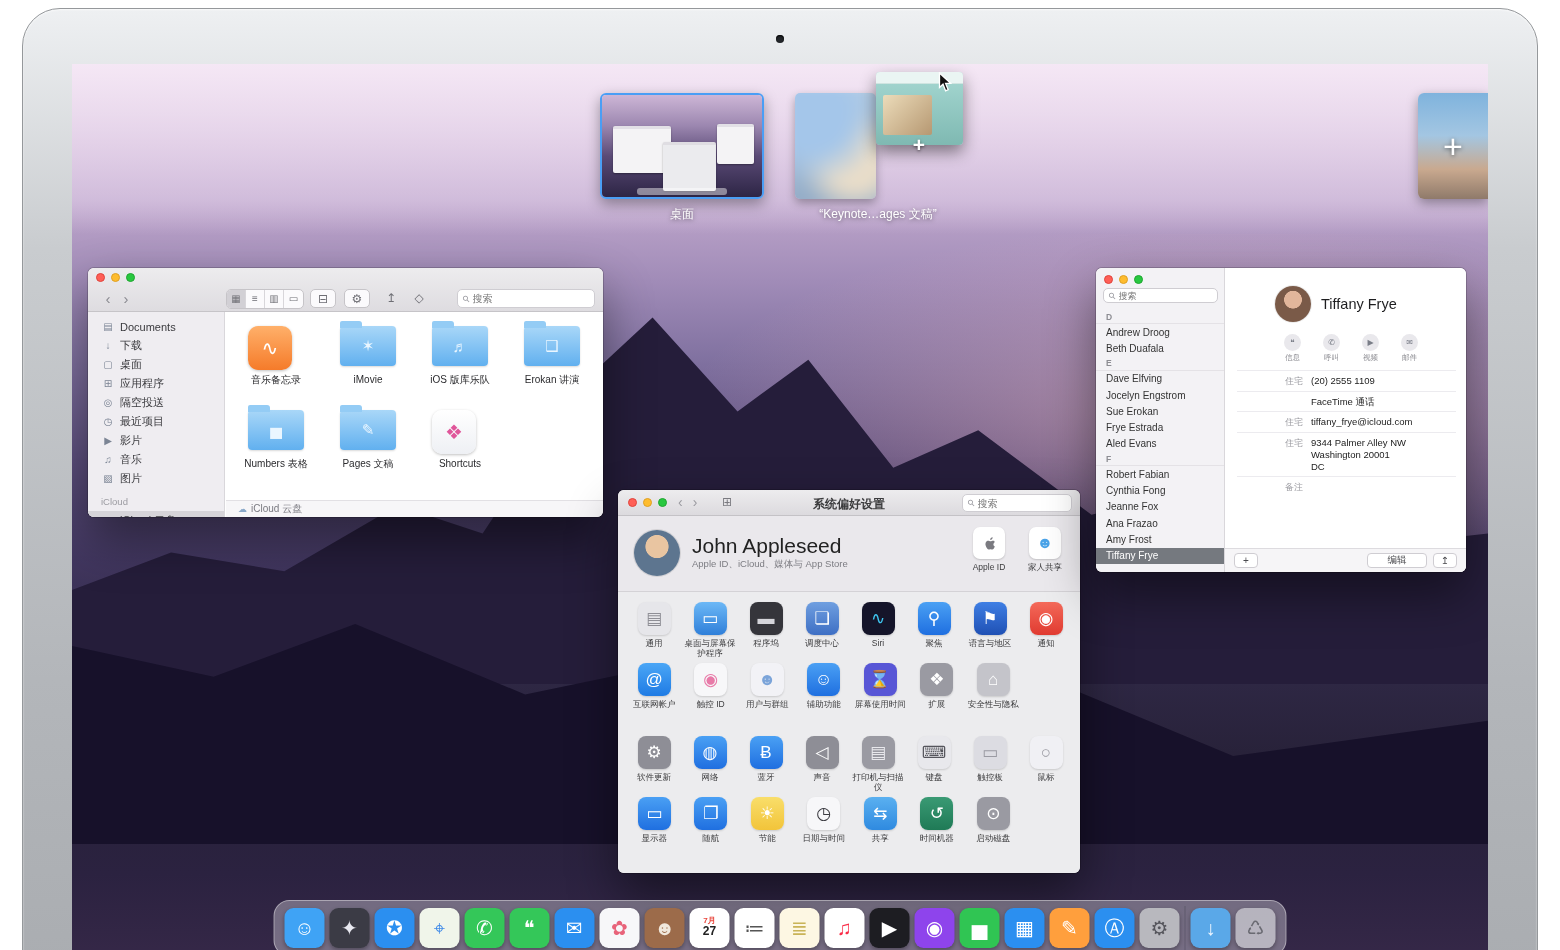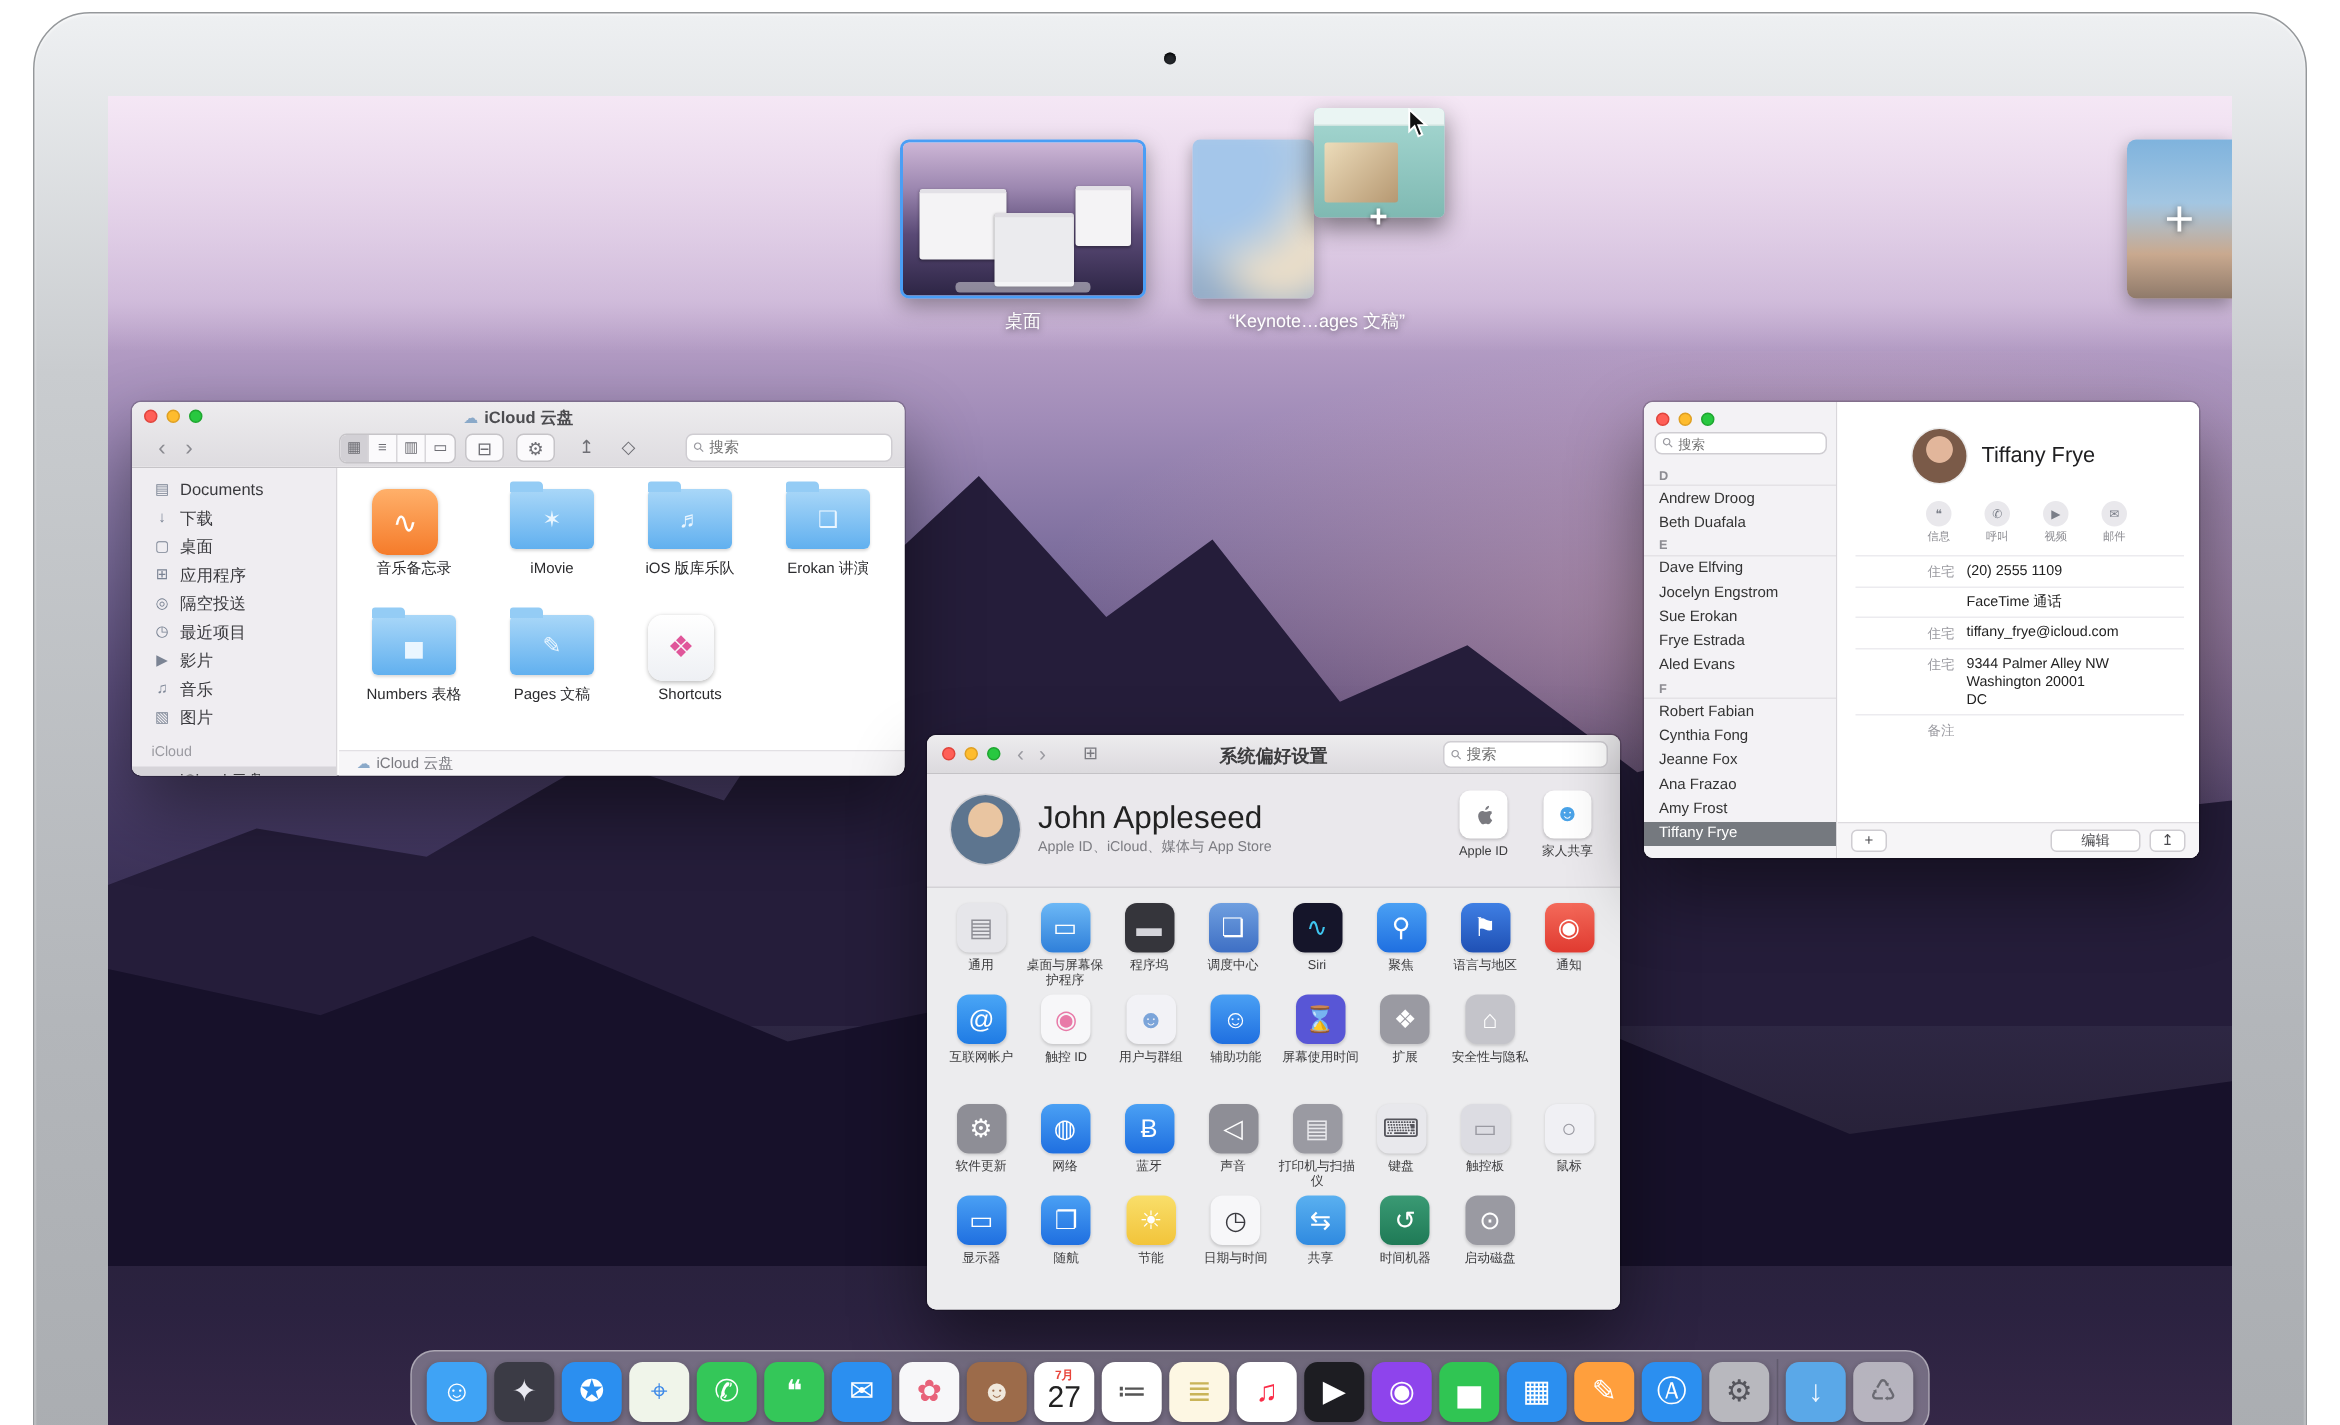--- a/index.html
+++ b/index.html
@@ -212,21 +212,21 @@
     background:rgba(243,241,246,.35); border:1px solid rgba(255,255,255,.4);
     border-radius:16px; }
   .dock-item { width:40px; height:40px; border-radius:9px; display:flex; flex-direction:column;
     align-items:center; justify-content:center; box-shadow:0 2px 4px rgba(0,0,0,.3);
     font-size:20px; cursor:pointer; background:#d0d0d6; }
   .dock-item.sep { width:1px; height:44px; border-radius:0; box-shadow:none;
     background:rgba(50,50,60,.3) !important; cursor:default; }
   .di-top { font-size:8px; color:#e8443a; line-height:1; font-weight:700; }
   .di-top:empty { display:none; }
   .di-glyph { line-height:1.1; }
-  .dock-item.cal .di-glyph { font-size:20px; font-weight:400; }
+  .dock-item.cal .di-glyph { font-size:12px; font-weight:700; }
 </style>
 </head>
 <body>
 
 <div class="stage">
   <div class="laptop">
     <div class="camera"></div>
     <div class="screen">
 
       <div class="wallpaper">
@@ -261,23 +261,20 @@
         <span>+</span>
       </div>
 
       <div class="win finder">
         <div class="fchrome">
           <div class="lights">
             <span class="tl red"></span>
             <span class="tl yel"></span>
             <span class="tl grn"></span>
           </div>
-          <div class="ftitle">
-            <span class="proxy">☁</span><span>iCloud 云盘</span>
-          </div>
           <div class="ftoolbar">
             <span class="tbtn nav fback">‹</span>
             <span class="tbtn nav ffwd">›</span>
             <div class="fseg">
               <span class="seg on">▦</span>
               <span class="seg">≡</span>
               <span class="seg">▥</span>
               <span class="seg">▭</span>
             </div>
             <span class="tbtn fgroup">⊟</span>

